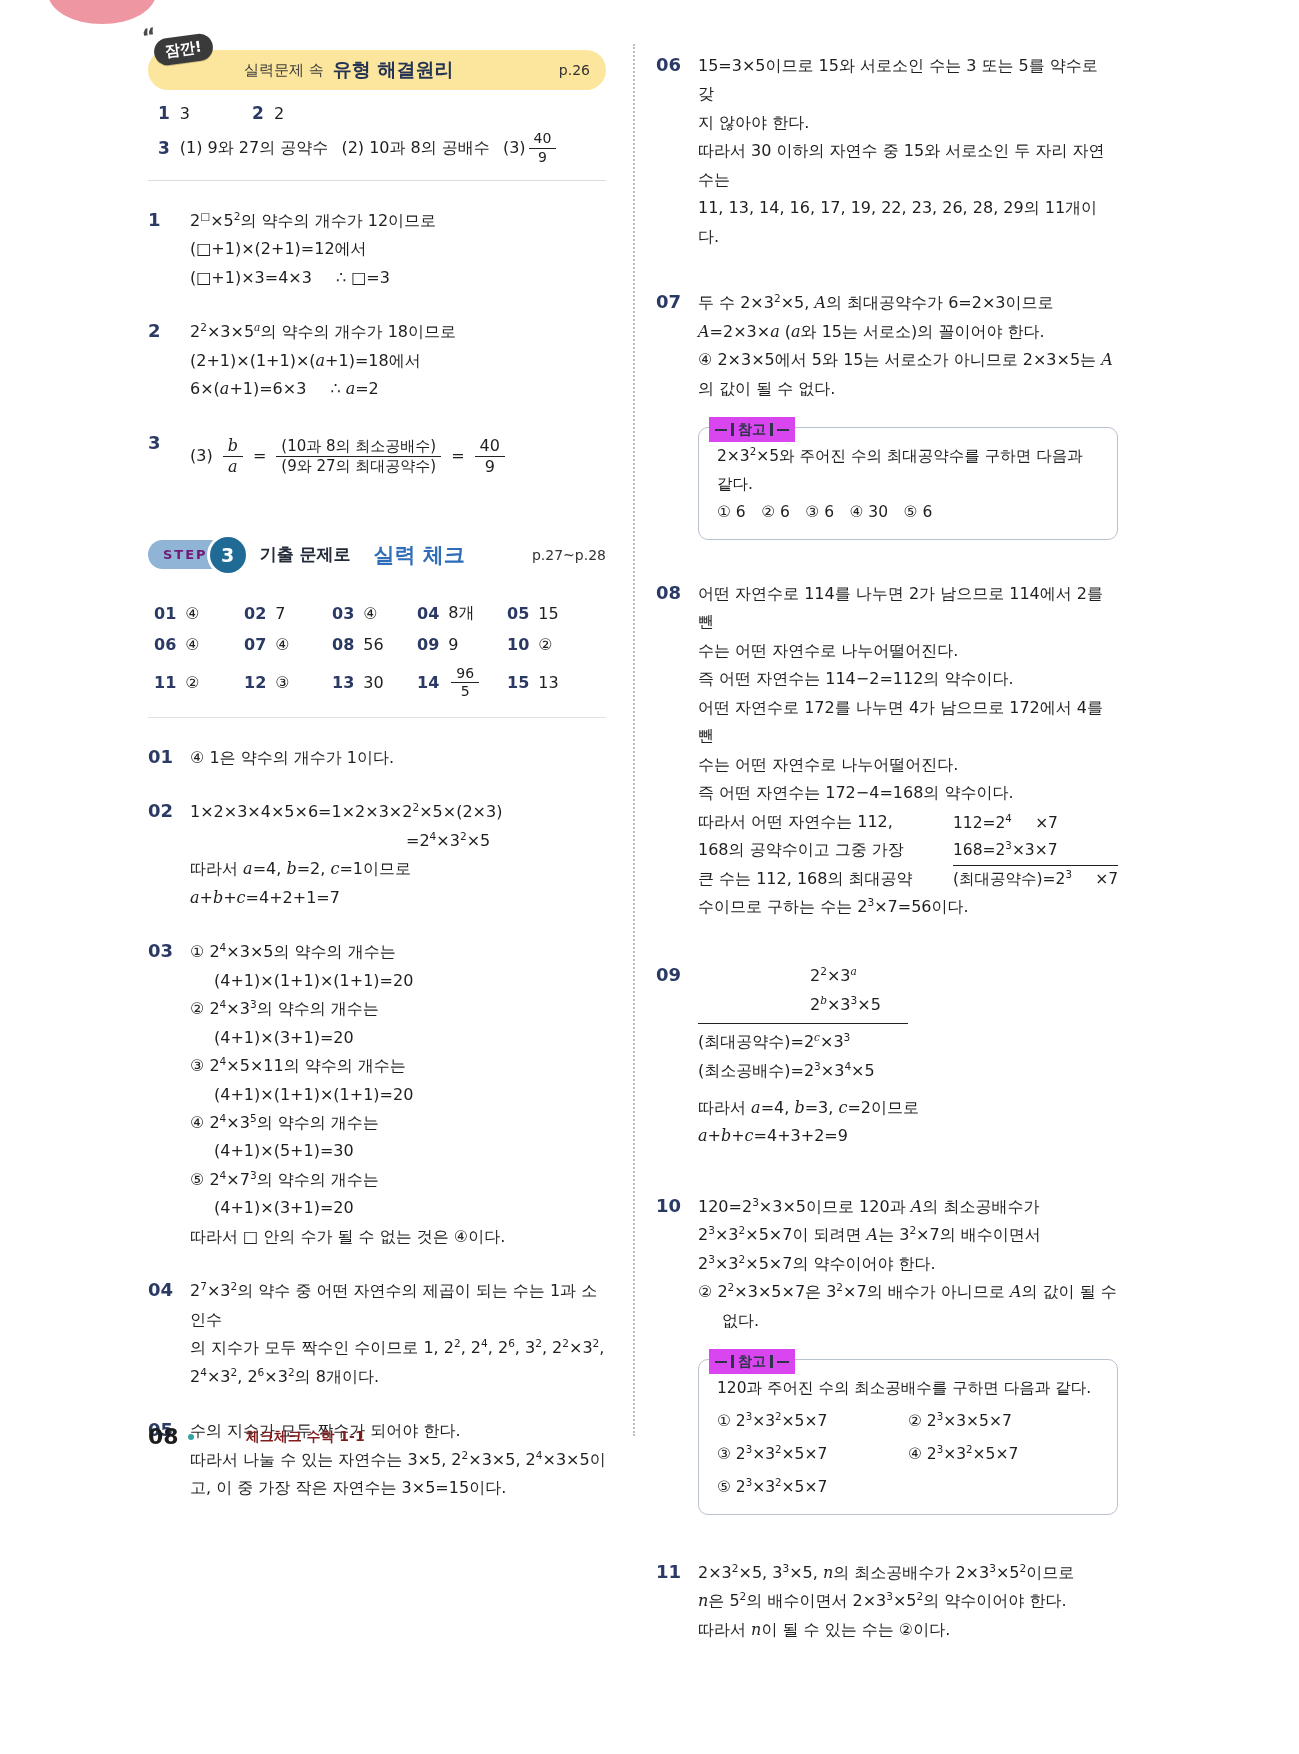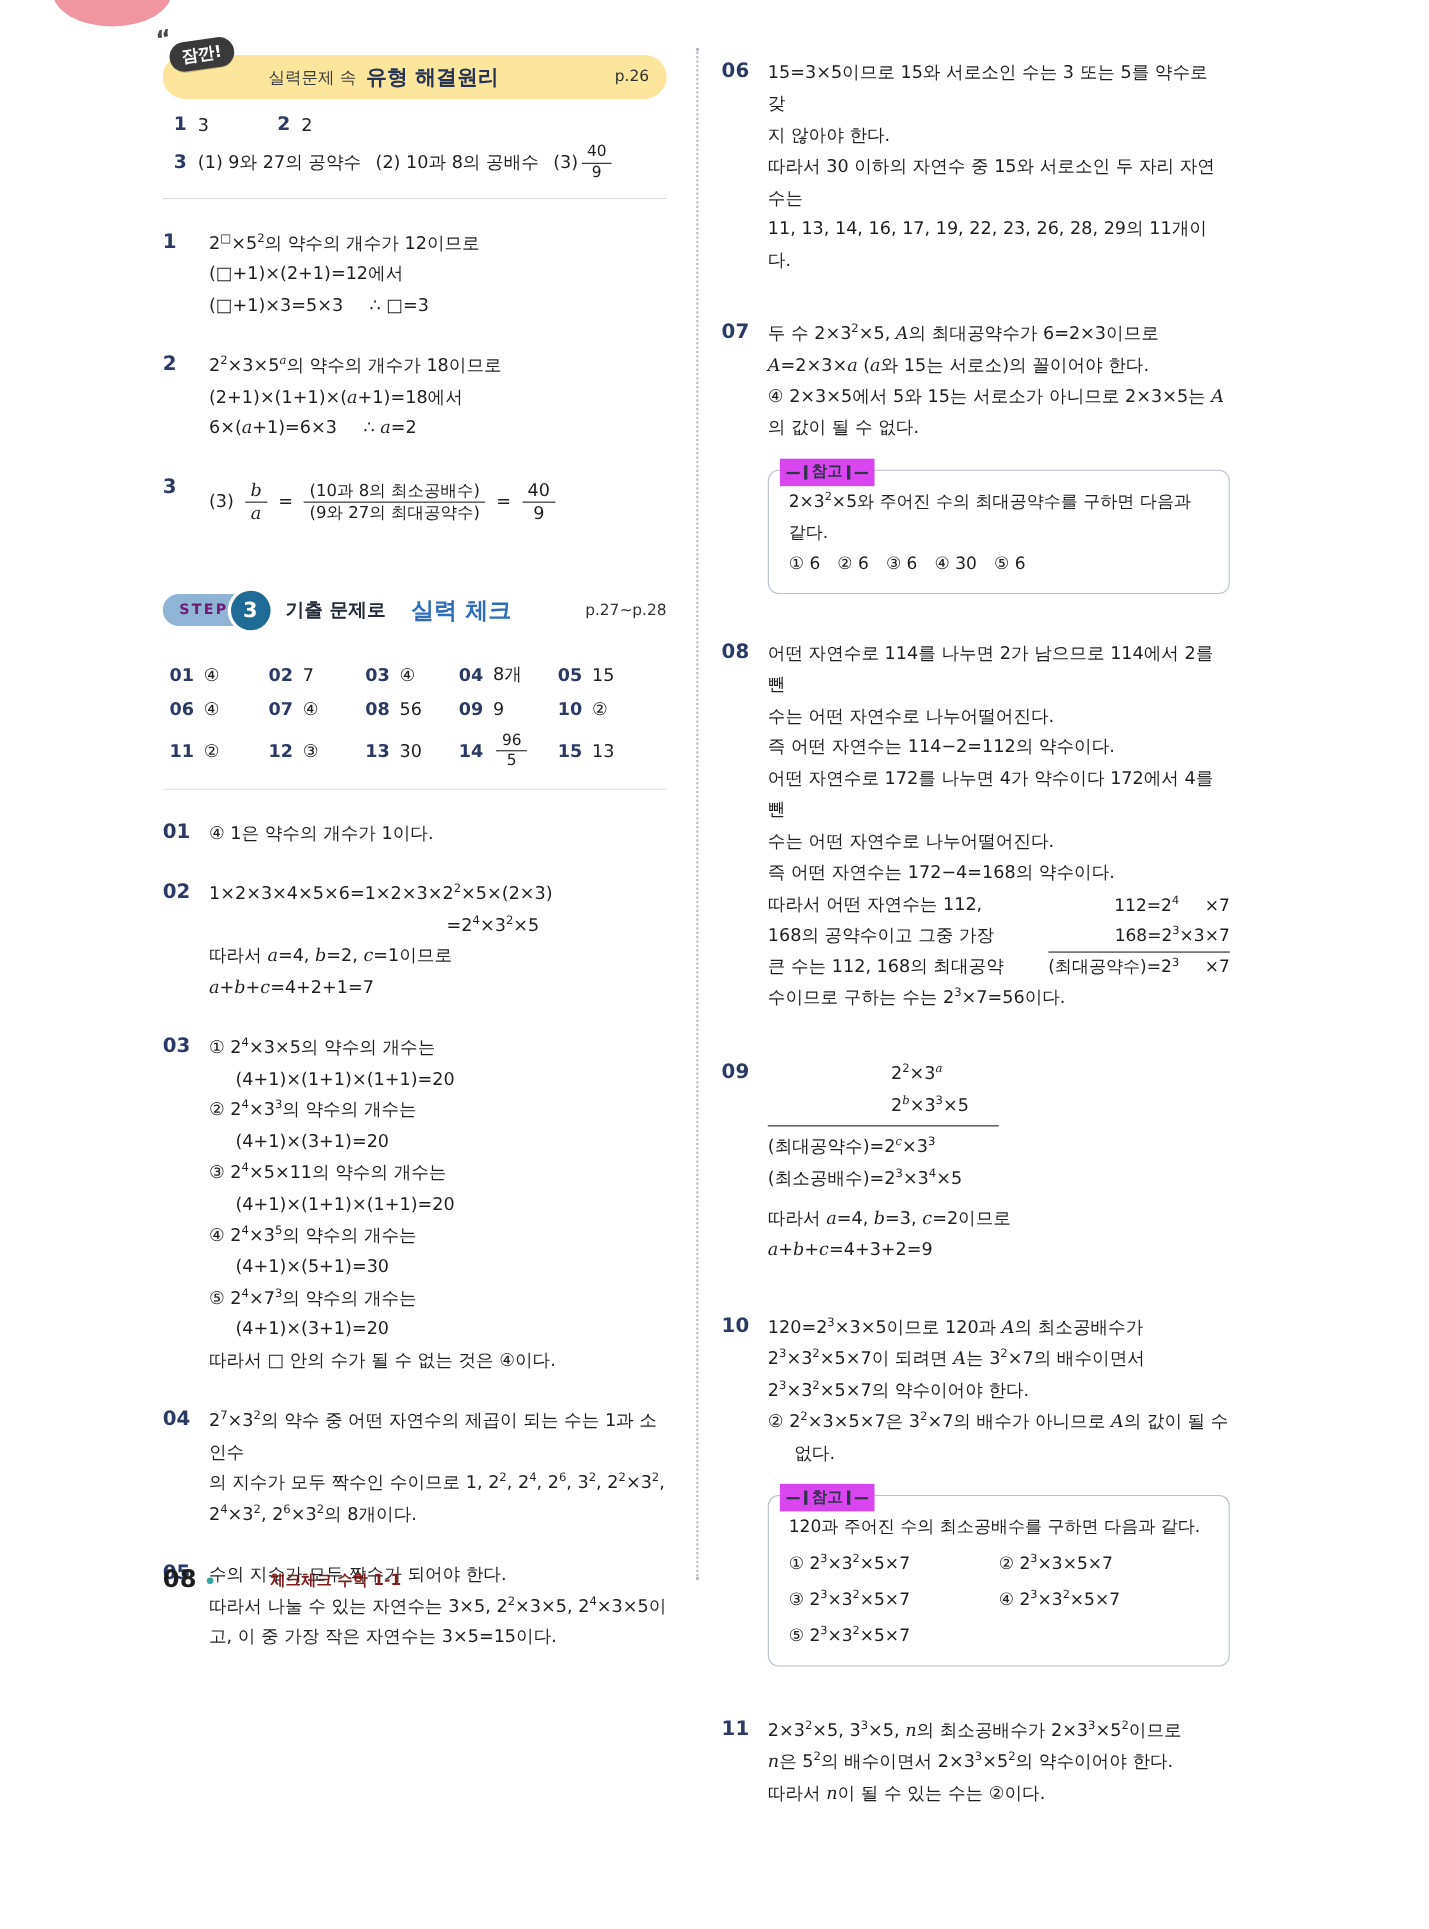--- a/index.html
+++ b/index.html
@@ -73,21 +73,21 @@
   .ref-box { position:relative; border:1.5px solid #b9c2ce; border-radius:10px;
     margin-top:24px; padding:15px 18px 12px; font-size:15.5px; line-height:1.8; }
   .ref-label { position:absolute; top:-11px; left:10px; background:#d946ef; display:flex;
     align-items:center; gap:4px; padding:0 6px; font-weight:bold; font-size:14px; color:#2c3547; }
   .bh { width:12px; height:2px; background:#2c3547; }
   .bv { width:3px; height:13px; background:#2c3547; }
   .ref-grid { display:grid; grid-template-columns:1fr 1fr; row-gap:5px; margin-top:5px; }
 
   
   .row8 { display:flex; justify-content:space-between; align-items:flex-start; }
-  .gcd { text-align:right; font-size:15.5px; line-height:1.78; width:max-content; margin-top:2px;margin-left:22px; }
+  .gcd { font-size:15.5px; line-height:1.78; width:max-content; margin-top:2px;margin-left:22px; }
   .gcd .topline { border-top:1.3px solid #222; }
 
   
   .lcm { font-size:16px; line-height:1.8; margin-bottom:8px; }
   .lcm .pad { padding-left:112px; }
   .lcm-line { width:210px; border-top:1.3px solid #222; margin:4px 0; }
 
   .footer { position:absolute; left:148px; top:1424px; display:flex; align-items:center; }
   .footer-num { font-weight:bold; font-size:22px; color:#1c1c1c; }
   .footer-dot { width:6px; height:6px; background:#35a3a0; border-radius:50%; margin:0 9px; }
@@ -125,21 +125,21 @@
           <span class="fden">9</span>
         </span>
       </div>
     </div>
 
     <div class="sol">
       <div class="sol-num">1</div>
       <div class="sol-body">
         <div class="ln">2<sup>□</sup>×5<sup>2</sup>의 약수의 개수가 12이므로</div>
         <div class="ln">(□+1)×(2+1)=12에서</div>
-        <div class="ln">(□+1)×3=5×3  ∴ □=3</div>
+        <div class="ln">(□+1)×3=4×3  ∴ □=3</div>
       </div>
     </div>
 
     <div class="sol">
       <div class="sol-num">2</div>
       <div class="sol-body">
         <div class="ln">2<sup>2</sup>×3×5<sup><i>a</i></sup>의 약수의 개수가 18이므로</div>
         <div class="ln">(2+1)×(1+1)×(<i>a</i>+1)=18에서</div>
         <div class="ln">6×(<i>a</i>+1)=6×3  ∴ <i>a</i>=2</div>
       </div>
@@ -327,21 +327,21 @@
         </div>
       </div>
     </div>
 
     <div class="sol" style="margin-top:40px;">
       <div class="sol-num">08</div>
       <div class="sol-body">
         <div class="ln">어떤 자연수로 114를 나누면 2가 남으므로 114에서 2를 뺀</div>
         <div class="ln">수는 어떤 자연수로 나누어떨어진다.</div>
         <div class="ln">즉 어떤 자연수는 114−2=112의 약수이다.</div>
-        <div class="ln">어떤 자연수로 172를 나누면 4가 약수이다 172에서 4를 뺀</div>
+        <div class="ln">어떤 자연수로 172를 나누면 4가 남으므로 172에서 4를 뺀</div>
         <div class="ln">수는 어떤 자연수로 나누어떨어진다.</div>
         <div class="ln">즉 어떤 자연수는 172−4=168의 약수이다.</div>
         <div class="row8">
           <div>
             <div class="ln">따라서 어떤 자연수는 112,</div>
             <div class="ln">168의 공약수이고 그중 가장</div>
             <div class="ln">큰 수는 112, 168의 최대공약</div>
           </div>
           <div class="gcd">
             <div class="ln">112=2<sup>4</sup>  ×7</div>

